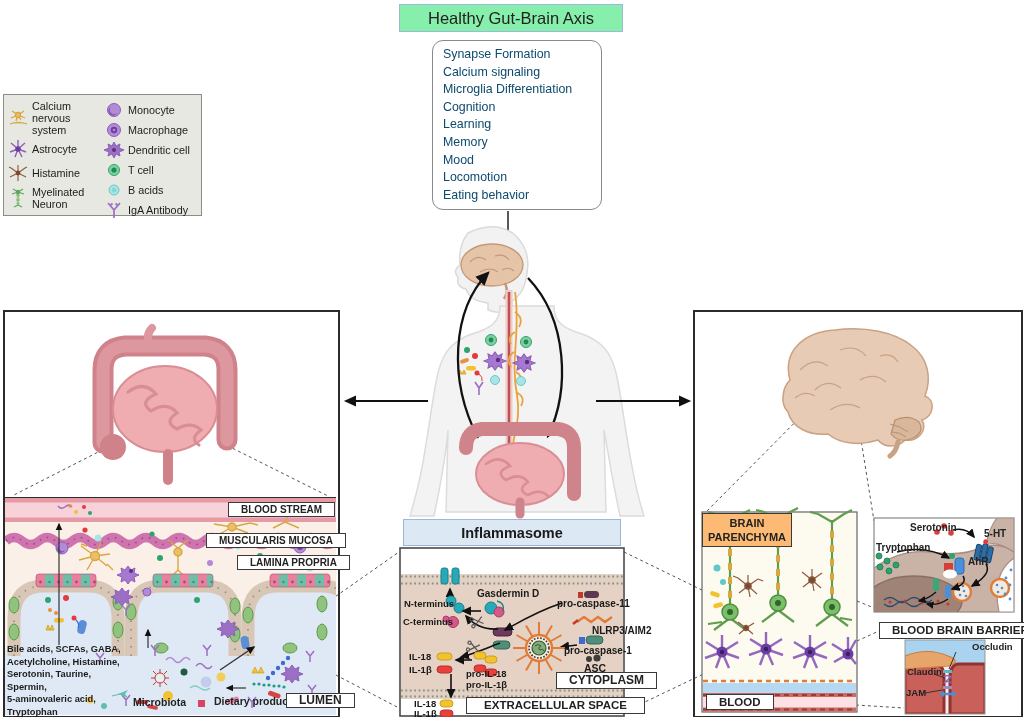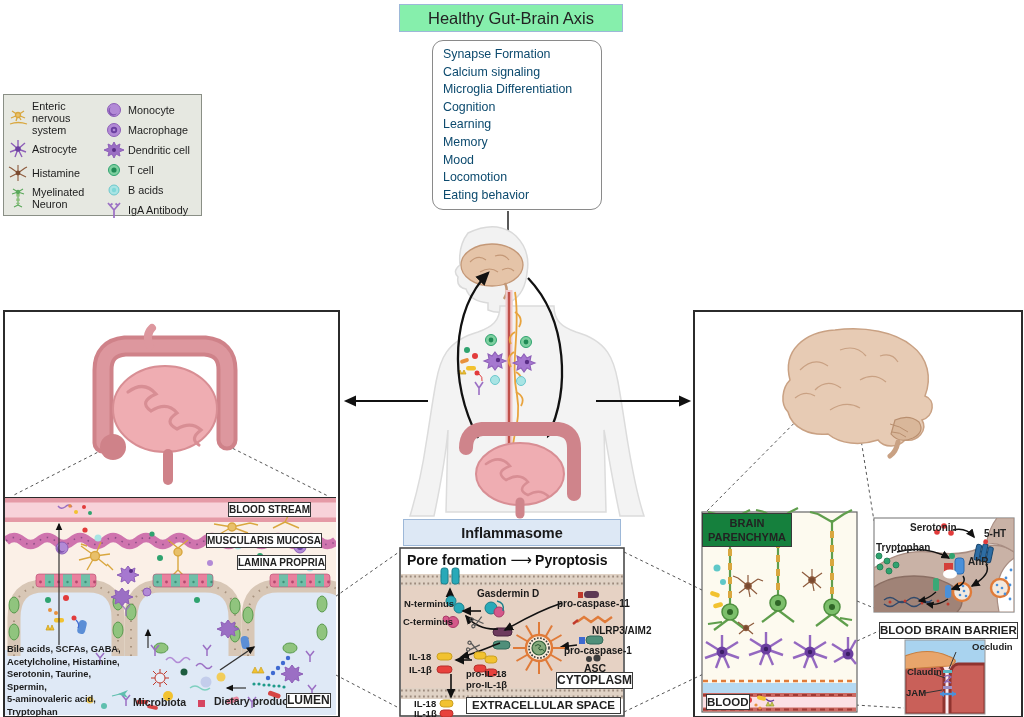--- a/index.html
+++ b/index.html
@@ -1,19 +1,19 @@
 <!DOCTYPE html>
 <html><head>
 <meta charset="utf-8">
 <style>
   html,body{margin:0;padding:0;background:#fff;}
   .canvas{position:relative;width:1024px;height:717px;background:#fff;overflow:hidden;
           font-family:"Liberation Sans",sans-serif;color:#1c1c1c;}
   svg.art{position:absolute;left:0;top:0;}
-  .tag{position:absolute;background:#fff;border:1.2px solid #3a3a3a;padding:0 0;
+  .tag{position:absolute;background:#fff;border:1.2px solid #3a3a3a;padding:0 12px;
        font-size:10.5px;font-weight:600;white-space:nowrap;line-height:13px;color:#222;}
   .lbl{position:absolute;font-weight:600;color:#222;white-space:nowrap;}
   .title-box{position:absolute;left:399px;top:4px;width:222px;height:26px;
              background:#86efac;border:1.6px solid #9db8d8;display:flex;align-items:center;
              justify-content:center;font-size:16.5px;color:#222;}
   .fn-box{position:absolute;left:432px;top:40px;width:148px;background:#fff;
           border:1.5px solid #8a8a8a;border-radius:11px;padding:5px 10px;}
   .fn-box div{font-size:12.4px;line-height:17.6px;color:#0c4a6e;white-space:nowrap;}
   .legend{position:absolute;left:3px;top:94px;width:199px;height:122px;background:#e6e8e1;
           border:1.5px solid #8a8f86;display:flex;padding:5px 4px;box-sizing:border-box;gap:2px;}
@@ -25,21 +25,21 @@
   .panel{position:absolute;border:2px solid #2b2b2b;background:#fff;}
   .metab{position:absolute;left:7px;top:643px;width:125px;font-size:9.3px;line-height:12.6px;
          font-weight:600;color:#1c1c1c;white-space:pre-line;}
   .infl-title{position:absolute;left:403px;top:519px;width:216px;height:25px;background:#dde8f5;
               border:1.5px solid #9db8d8;display:flex;align-items:center;justify-content:center;
               font-size:14.5px;font-weight:600;color:#1a1a1a;}
   .pore-row{position:absolute;left:407px;top:551px;display:flex;align-items:center;gap:4px;
             font-size:14px;font-weight:600;color:#111;}
   .pore-row .arr{font-size:15px;font-weight:400;letter-spacing:-1px;}
   .small-lbl{position:absolute;font-size:9.5px;font-weight:600;color:#1a1a1a;white-space:nowrap;}
-  .bp-tag{position:absolute;left:702px;top:513px;width:84px;background:#15803d;border:1.2px solid #3a3a3a;
+  .bp-tag{position:absolute;left:702px;top:513px;width:84px;background:#fdba74;border:1.2px solid #3a3a3a;
           font-size:11px;font-weight:600;text-align:center;line-height:14px;padding:2px 2px;color:#222;}
 </style>
 </head>
 <body>
 
 <div class="canvas">
 
   <svg class="art" width="1024" height="717" viewBox="0 0 1024 717">
     <defs>
       <marker id="ah" viewBox="0 0 8 8" refX="6.2" refY="4" markerWidth="6.5" markerHeight="6.5" orient="auto-start-reverse">
@@ -627,21 +627,21 @@
   <div class="legend">
     <div class="lcol lcol1">
       <div class="lrow">
         <svg class="licon" width="20" height="20">
             <g stroke="#d9a73f" stroke-width="1.3" fill="none">
               <path d="M10,7 l-6,-4 M10,7 l6,-4 M10,7 l-7,3 M10,7 l7,3 M10,7 l-2,6 M10,7 l3,5"></path>
               <circle cx="10" cy="7" r="2.5" fill="#e8c06a"></circle>
               <path d="M2,16 Q10,13 19,16"></path>
             </g>
           </svg>
-        <span>Enteric nervous system</span>
+        <span>Calcium nervous system</span>
       </div>
       <div class="lrow">
         <svg class="licon" width="20" height="20">
             <g stroke="#8e5fb8" stroke-width="1.4" fill="none">
               <path d="M10,10 l-7,-6 M10,10 l7,-6 M10,10 l-8,3 M10,10 l8,3 M10,10 l-3,8 M10,10 l4,8 M10,10 l0,-9"></path>
             </g>
             <circle cx="10" cy="10" r="2.8" fill="#6b3fa0"></circle>
           </svg>
         <span>Astrocyte</span>
       </div>
@@ -719,25 +719,20 @@
   <div class="metab">Bile acids, SCFAs, GABA,
 Acetylcholine, Histamine,
 Serotonin, Taurine,
 Spermin,
 5-aminovaleric acid,  Tryptophan</div>
   <div class="lbl" style="left:133px;top:696px;font-size:10.5px;">Microbiota</div>
   <div class="lbl" style="left:214px;top:695px;font-size:10.5px;">Dietary products</div>
   <div class="tag" style="left:286px;top:693px;font-size:12px;border-width:1.5px;">LUMEN</div>
 
   <div class="infl-title">Inflammasome</div>
-  <div class="pore-row">
-    <span>Pore formation</span>
-    <span class="arr">⟶</span>
-    <span>Pyroptosis</span>
-  </div>
   <div class="small-lbl" style="left:404px;top:598px;">N-terminus</div>
   <div class="small-lbl" style="left:403px;top:616px;">C-terminus</div>
   <div class="small-lbl" style="left:477px;top:588px;font-size:10px;">Gasdermin D</div>
   <div class="small-lbl" style="left:557px;top:598px;font-size:10px;">pro-caspase-11</div>
   <div class="small-lbl" style="left:568px;top:625px;font-size:10px;padding-left:24px;">NLRP3/AIM2</div>
   <div class="small-lbl" style="left:564px;top:645px;font-size:10px;">pro-caspase-1</div>
   <div class="small-lbl" style="left:584px;top:662px;font-size:10.5px;">ASC</div>
   <div class="small-lbl" style="left:409px;top:651px;">IL-18</div>
   <div class="small-lbl" style="left:409px;top:664px;">IL-1β</div>
   <div class="small-lbl" style="left:466px;top:668px;">pro-IL-18</div>

